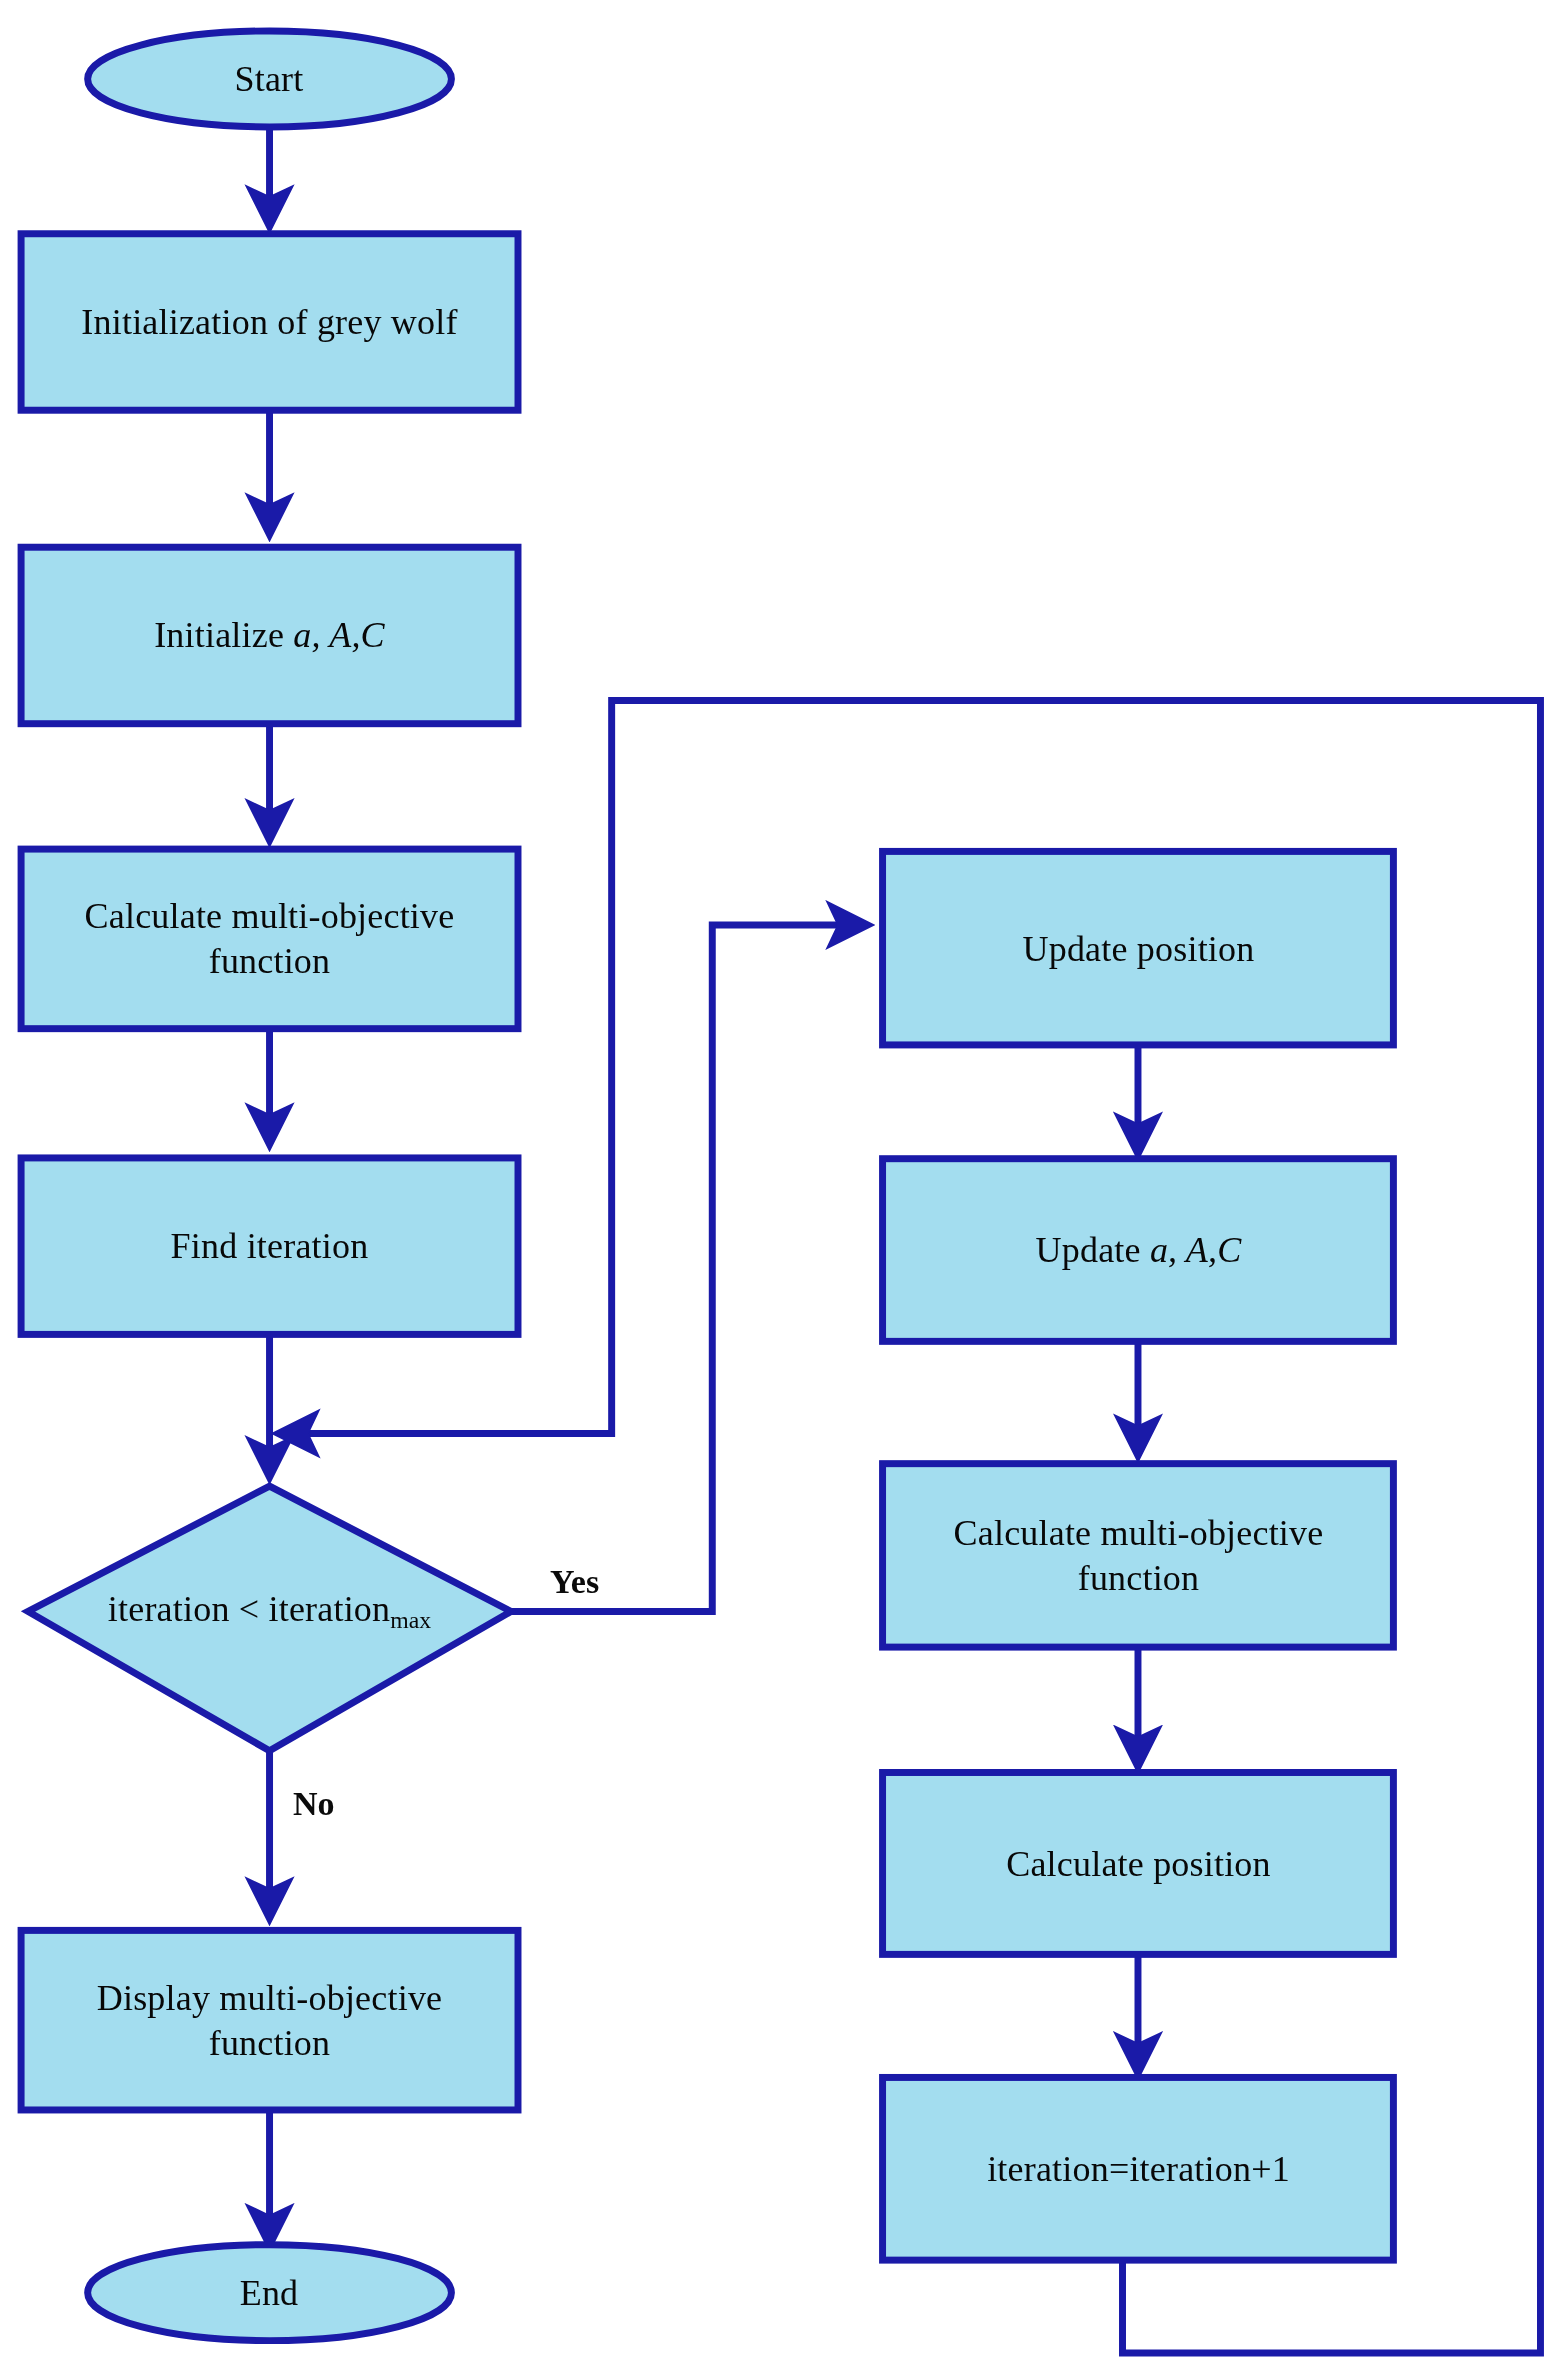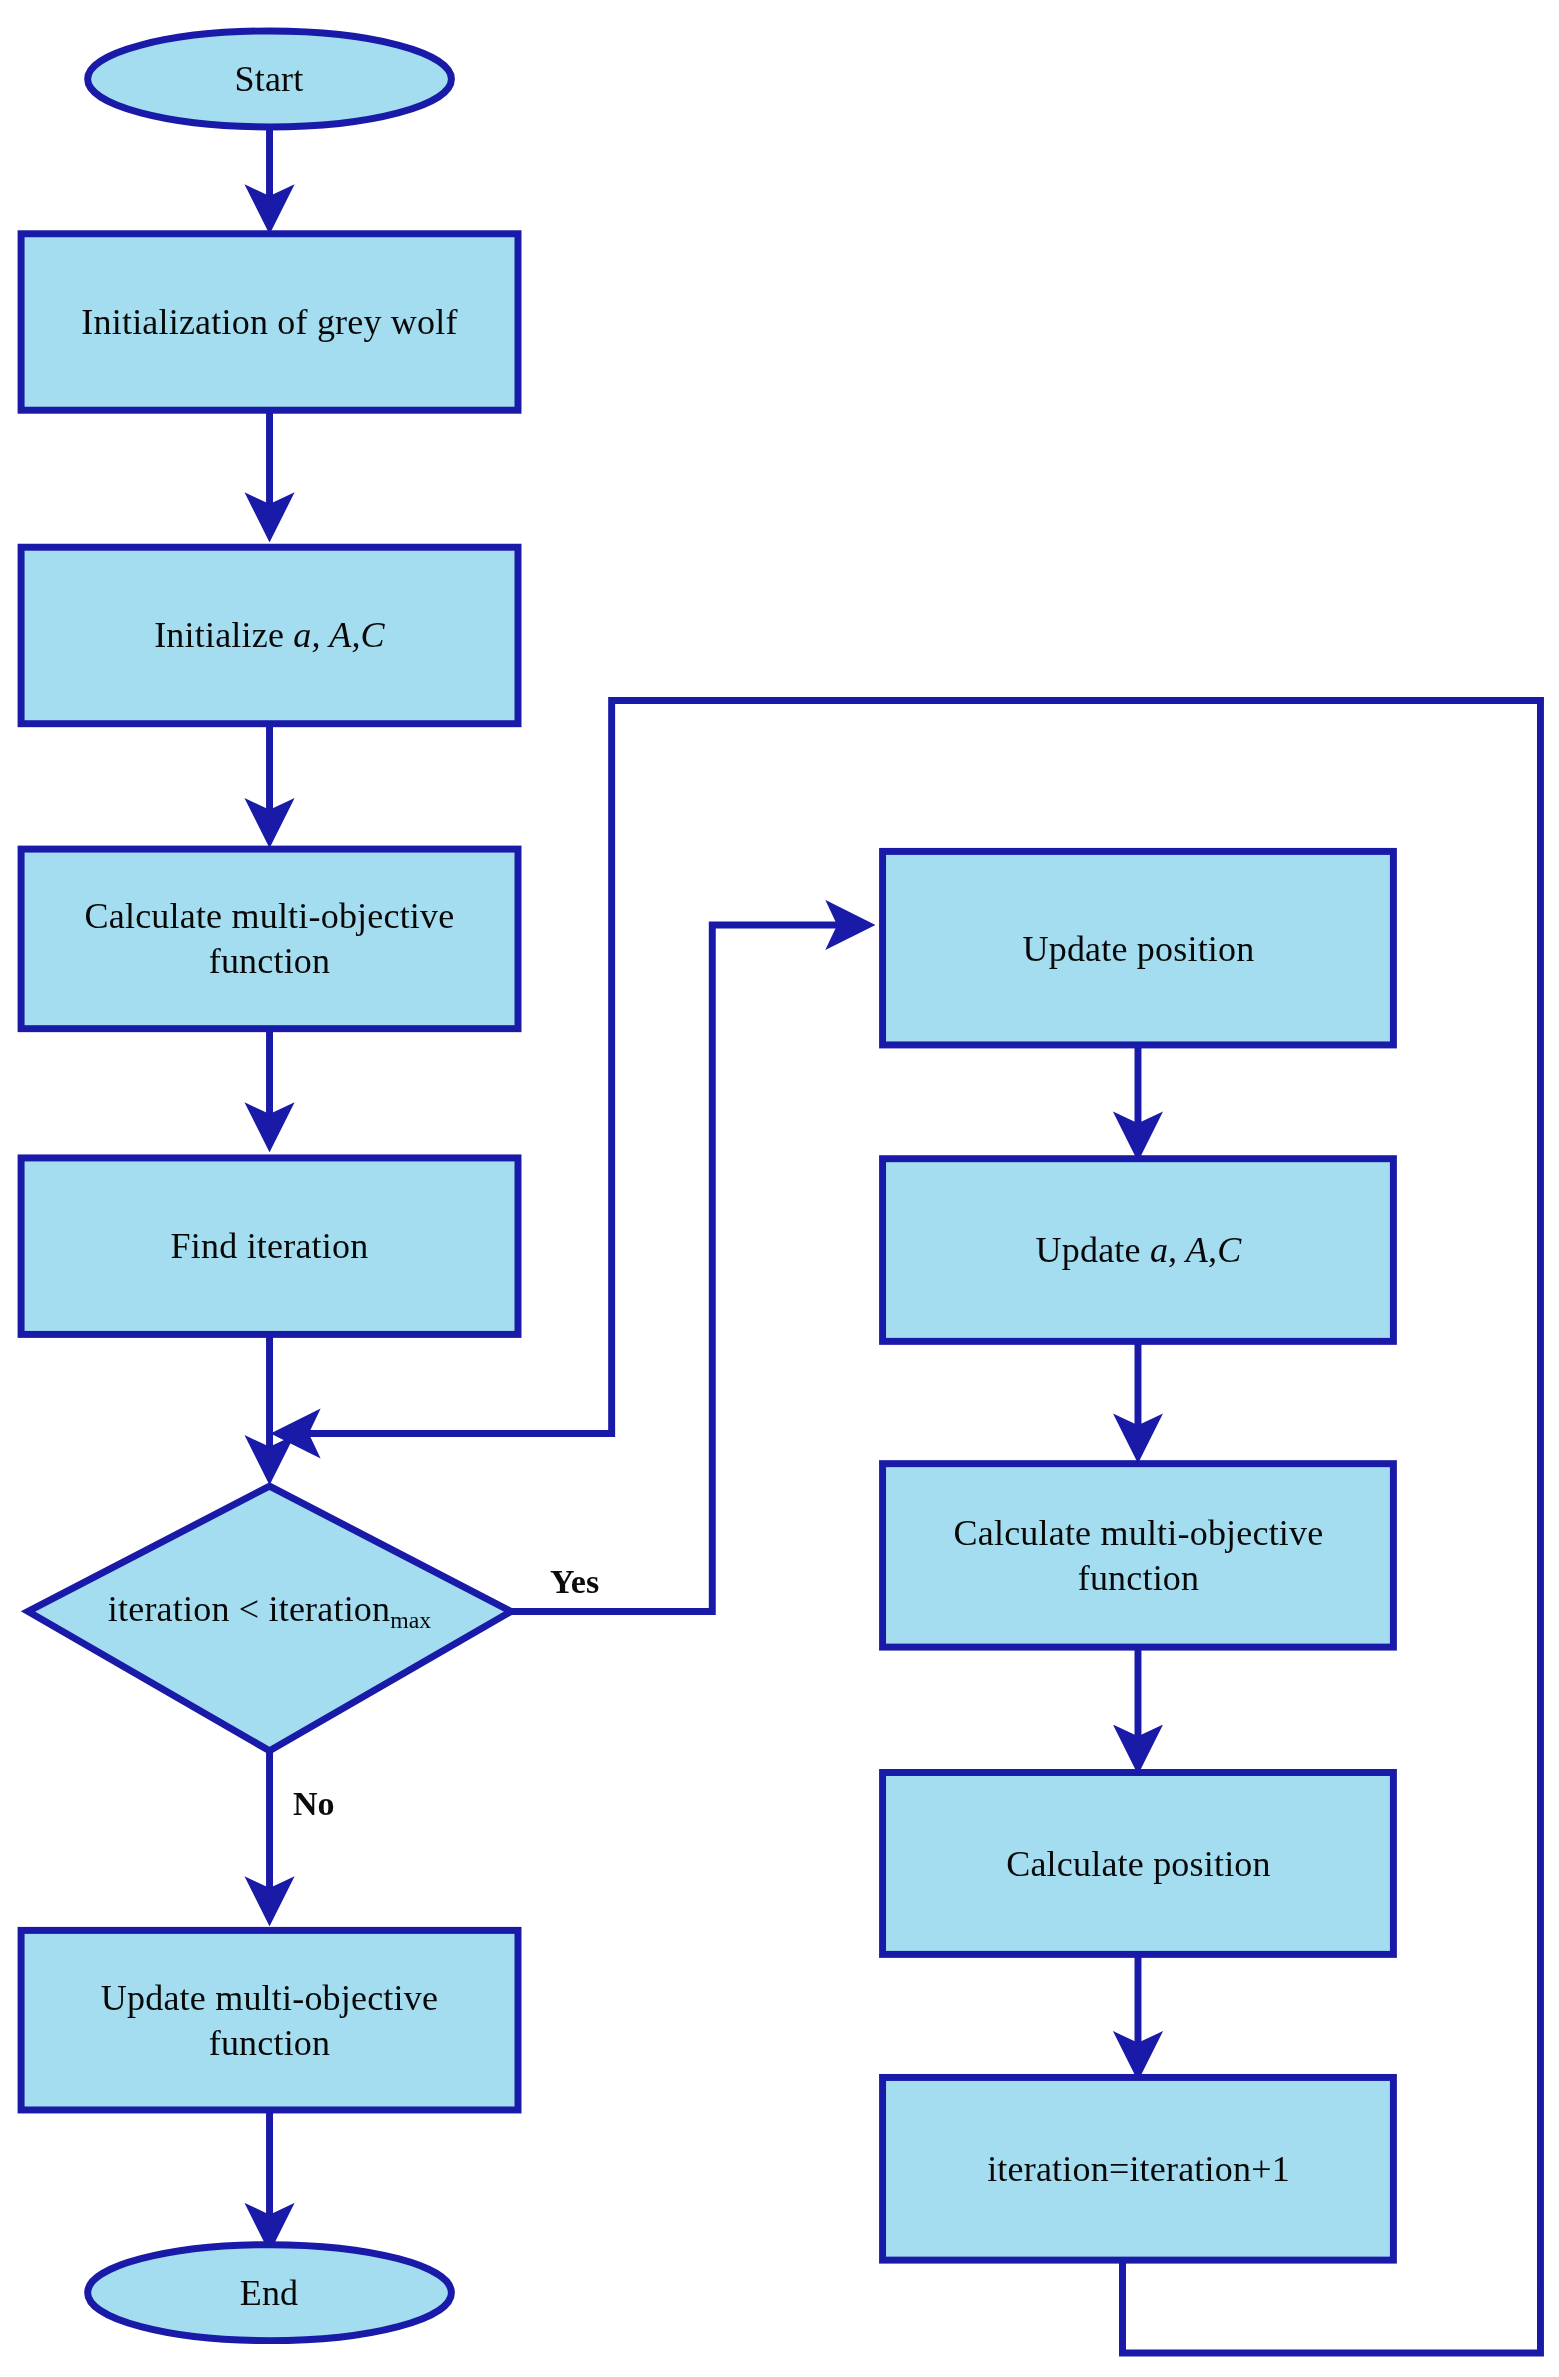--- a/index.html
+++ b/index.html
@@ -142,21 +142,21 @@
     <span><span>Calculate multi-objective</span><br><span>function</span></span>
   </div>
 
   <div class="node-label" style="left:21px; top:1158px; width:497px; height:177px;">Find iteration</div>
 
   <div class="node-label" style="left:28px; top:1565px; width:483px; height:93px;text-align:center;">
     <span><span>iteration &lt; iteration</span><span class="sub">max</span></span>
   </div>
 
   <div class="node-label" style="left:21px; top:1931px; width:497px; height:180px;">
-    <span><span>Update multi-objective</span><br><span>function</span></span>
+    <span><span>Display multi-objective</span><br><span>function</span></span>
   </div>
 
   <div class="node-label" style="left:87px; top:2245px; width:364px; height:96px;">End</div>
 
   <div class="node-label" style="left:883px; top:852px; width:511px; height:194px;">Update position</div>
 
   <div class="node-label italic-vars" style="left:883px; top:1159px; width:511px; height:183px;">
     <span><span>Update </span><em>a, A,C</em></span>
   </div>
 

